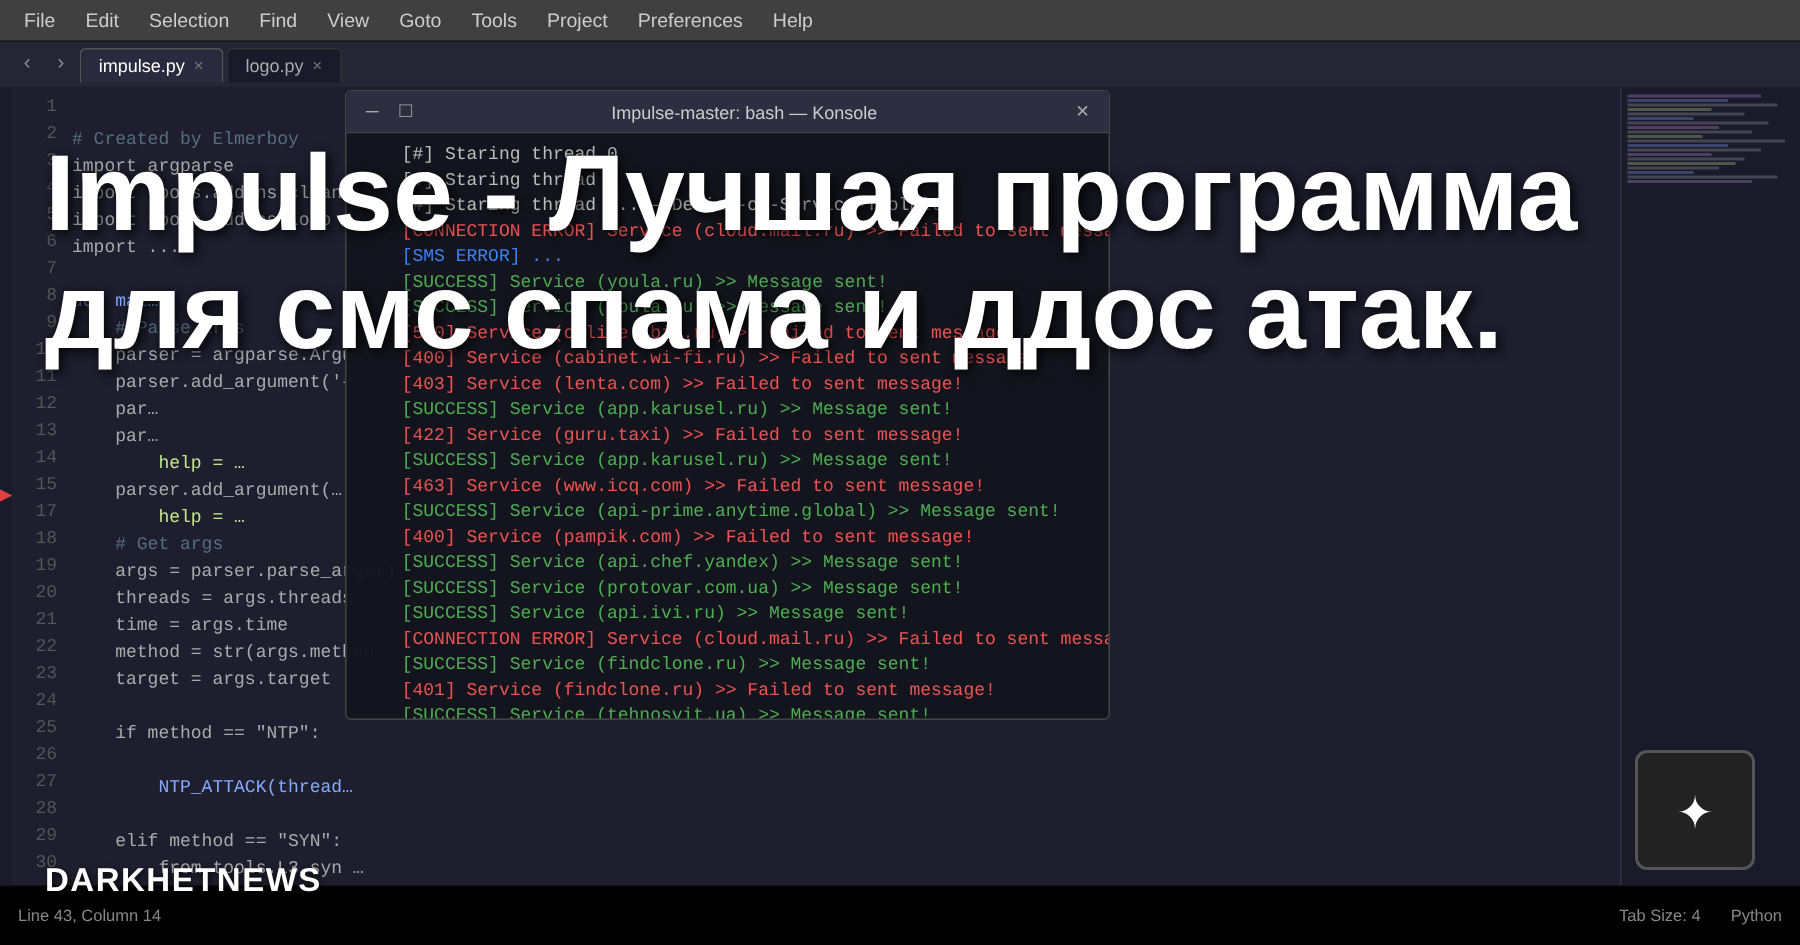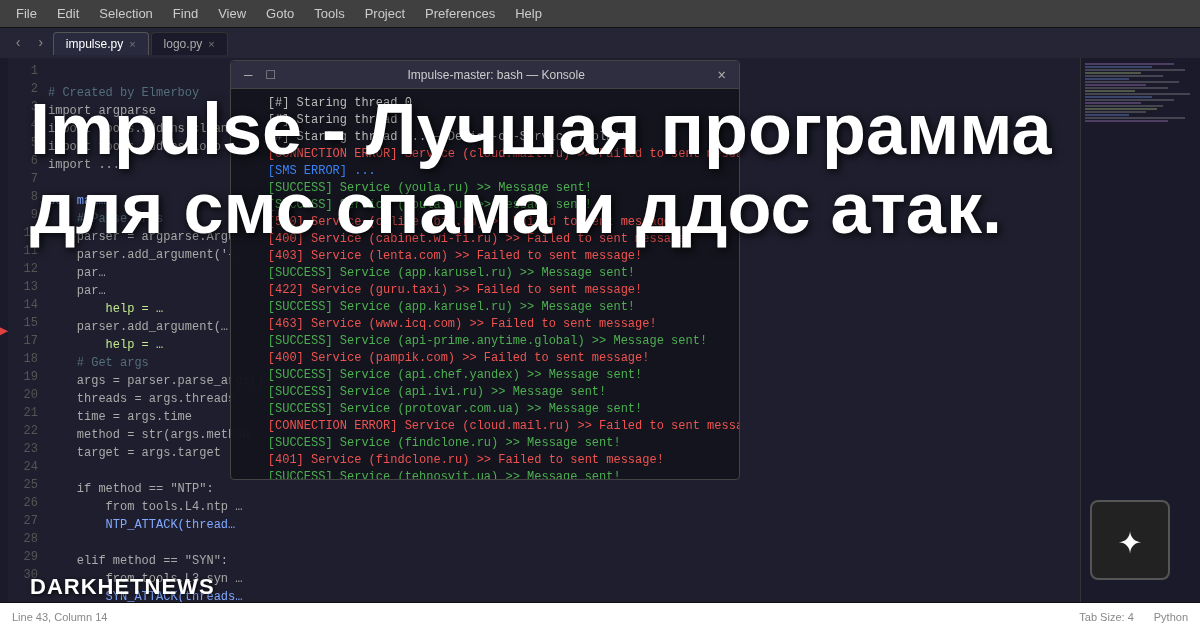--- a/index.html
+++ b/index.html
@@ -233,22 +233,22 @@
       color: #fff;
       font-size: 40px;
     }
 
     
     #statusbar {
       position: absolute;
       bottom: 0;
       left: 0;
       right: 0;
-      height: 28px;
-      background: #ffffff;
+      height: 40px;
+      background: #000000;
       border-top: 1px solid #111;
       display: flex;
       align-items: center;
       padding: 0 12px;
       gap: 20px;
       z-index: 10;
     }
     .status-item {
       color: #888;
       font-family: Arial, sans-serif;
@@ -382,21 +382,20 @@
       <div class="code-line">
         <span class="line-num">23</span>
         <span class="line-content" style="color:#aaa"></span>
       </div>
       <div class="code-line">
         <span class="line-num">24</span>
         <span class="line-content" style="color:#aaa">    if method == "NTP":</span>
       </div>
       <div class="code-line">
         <span class="line-num">25</span>
-        <span class="line-content" style="color:#aaa">        from tools.L4.ntp …</span>
       </div>
       <div class="code-line">
         <span class="line-num">26</span>
         <span class="line-content" style="color:#82aaff">        NTP_ATTACK(thread…</span>
       </div>
       <div class="code-line">
         <span class="line-num">27</span>
         <span class="line-content" style="color:#aaa"></span>
       </div>
       <div class="code-line">
@@ -462,22 +461,22 @@
       <div class="t-line" style="color: rgb(239, 83, 80);">    [500] Service (online.sbis.ru) &gt;&gt; Failed to sent message!</div>
       <div class="t-line" style="color: rgb(239, 83, 80);">    [400] Service (cabinet.wi-fi.ru) &gt;&gt; Failed to sent message!</div>
       <div class="t-line" style="color: rgb(239, 83, 80);">    [403] Service (lenta.com) &gt;&gt; Failed to sent message!</div>
       <div class="t-line" style="color: rgb(76, 175, 80);">    [SUCCESS] Service (app.karusel.ru) &gt;&gt; Message sent!</div>
       <div class="t-line" style="color: rgb(239, 83, 80);">    [422] Service (guru.taxi) &gt;&gt; Failed to sent message!</div>
       <div class="t-line" style="color: rgb(76, 175, 80);">    [SUCCESS] Service (app.karusel.ru) &gt;&gt; Message sent!</div>
       <div class="t-line" style="color: rgb(239, 83, 80);">    [463] Service (www.icq.com) &gt;&gt; Failed to sent message!</div>
       <div class="t-line" style="color: rgb(76, 175, 80);">    [SUCCESS] Service (api-prime.anytime.global) &gt;&gt; Message sent!</div>
       <div class="t-line" style="color: rgb(239, 83, 80);">    [400] Service (pampik.com) &gt;&gt; Failed to sent message!</div>
       <div class="t-line" style="color: rgb(76, 175, 80);">    [SUCCESS] Service (api.chef.yandex) &gt;&gt; Message sent!</div>
+      <div class="t-line" style="color: rgb(76, 175, 80);">    [SUCCESS] Service (protovar.com.ua) &gt;&gt; Message sent!</div>
       <div class="t-line" style="color: rgb(76, 175, 80);">    [SUCCESS] Service (api.ivi.ru) &gt;&gt; Message sent!</div>
-      <div class="t-line" style="color: rgb(76, 175, 80);">    [SUCCESS] Service (protovar.com.ua) &gt;&gt; Message sent!</div>
       <div class="t-line" style="color: rgb(239, 83, 80);">    [CONNECTION ERROR] Service (cloud.mail.ru) &gt;&gt; Failed to sent message!</div>
       <div class="t-line" style="color: rgb(76, 175, 80);">    [SUCCESS] Service (findclone.ru) &gt;&gt; Message sent!</div>
       <div class="t-line" style="color: rgb(239, 83, 80);">    [401] Service (findclone.ru) &gt;&gt; Failed to sent message!</div>
       <div class="t-line" style="color: rgb(76, 175, 80);">    [SUCCESS] Service (tehnosvit.ua) &gt;&gt; Message sent!</div>
     </div>
 </div>
 
 <div id="big-text-overlay">
   <div id="big-title">
     <span>Impulse - Лучшая программа</span><br>

